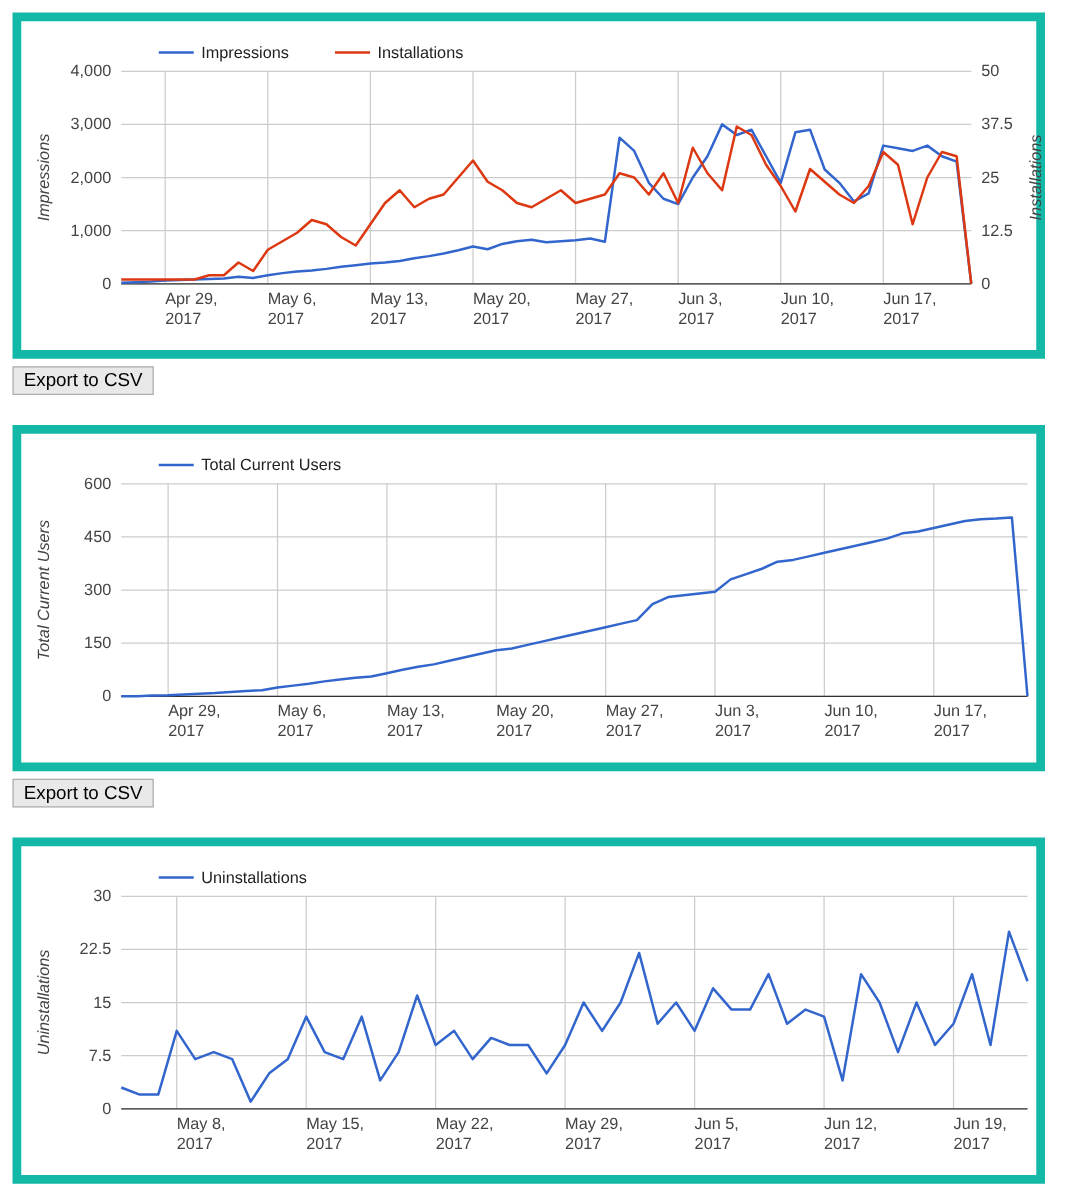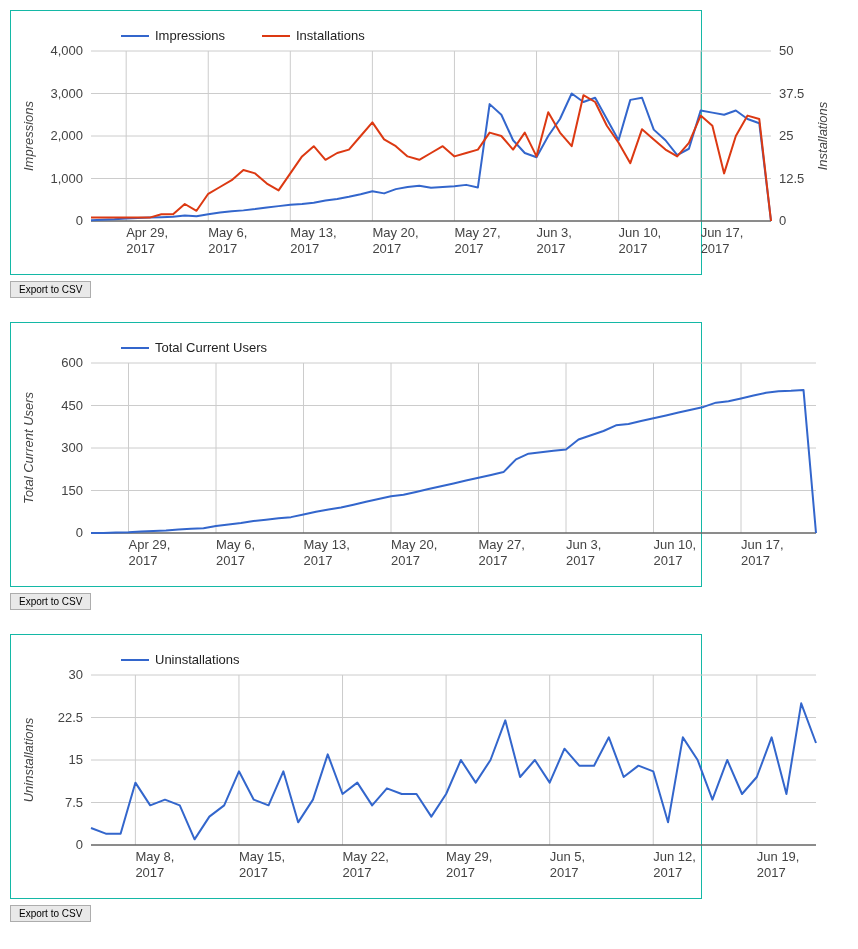--- a/index.html
+++ b/index.html
@@ -4,29 +4,29 @@
 <style>
   body {
     margin: 0;
     padding: 10px;
     font-family: Arial, Helvetica, sans-serif;
     font-size: 13px;
     color: #333;
     background: #fff;
   }
   .chart-box {
-    border: 1px solid #14b8a6;
+    border: 7px solid #14b8a6;
     background: #fff;
     margin-bottom: 6px;
-    width: 692px;
+    width: 826px;
     box-sizing: border-box;
   }
   .export-btn {
     font-family: Arial, Helvetica, sans-serif;
-    font-size: 10px;
+    font-size: 15px;
     padding: 2px 8px;
     background: #e9e9e9;
     border: 1px solid #adadad;
     margin-bottom: 24px;
     cursor: pointer;
   }
   svg text { font-family: Arial, Helvetica, sans-serif; }
 </style>
 </head>
 <body>

